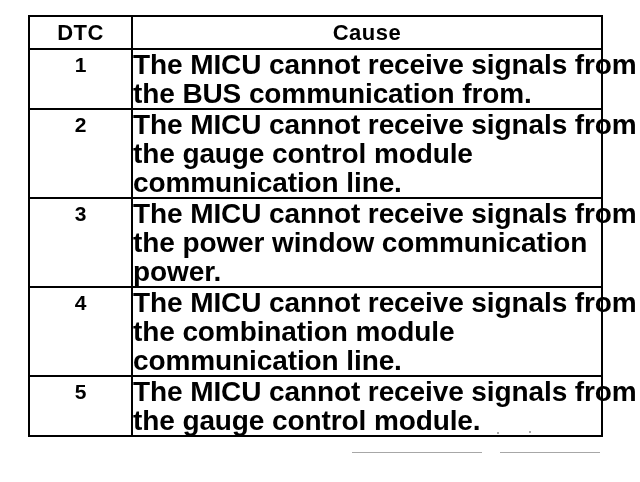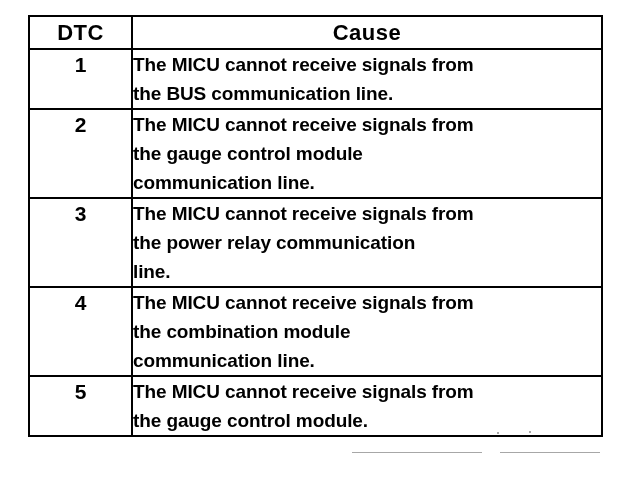--- a/index.html
+++ b/index.html
@@ -59,21 +59,21 @@
   td.cell-dtc {
     text-align: center;
     font-size: 21px;
     font-weight: bold;
     padding-top: 5px;
     line-height: 29px;
   }
 
   td.cell-cause {
     text-align: left;
-    font-size: 19px;
+    font-size: 28px;
     font-weight: bold;
     padding: 5px 4px 5px 10px;
     line-height: 29px;
     letter-spacing: -0.1px;
   }
 
   td.cell-cause .cause-line {
     display: block;
     white-space: nowrap;
   }
@@ -101,37 +101,37 @@
         <th class="hdr hdr-dtc">DTC</th>
         <th class="hdr hdr-cause">Cause</th>
       </tr>
     </thead>
     <tbody id="dtc-table-body">
 
     <tr>
           <td class="cell-dtc">1</td>
           <td class="cell-cause">
             <span class="cause-line">The MICU cannot receive signals from</span>
-            <span class="cause-line">the BUS communication line.</span>
+            <span class="cause-line">the BUS communication from.</span>
           </td>
         </tr>
         <tr>
           <td class="cell-dtc">2</td>
           <td class="cell-cause">
             <span class="cause-line">The MICU cannot receive signals from</span>
             <span class="cause-line">the gauge control module</span>
             <span class="cause-line">communication line.</span>
           </td>
         </tr>
         <tr>
           <td class="cell-dtc">3</td>
           <td class="cell-cause">
             <span class="cause-line">The MICU cannot receive signals from</span>
-            <span class="cause-line">the power relay communication</span>
-            <span class="cause-line">line.</span>
+            <span class="cause-line">the power window communication</span>
+            <span class="cause-line">power.</span>
           </td>
         </tr>
         <tr>
           <td class="cell-dtc">4</td>
           <td class="cell-cause">
             <span class="cause-line">The MICU cannot receive signals from</span>
             <span class="cause-line">the combination module</span>
             <span class="cause-line">communication line.</span>
           </td>
         </tr>

